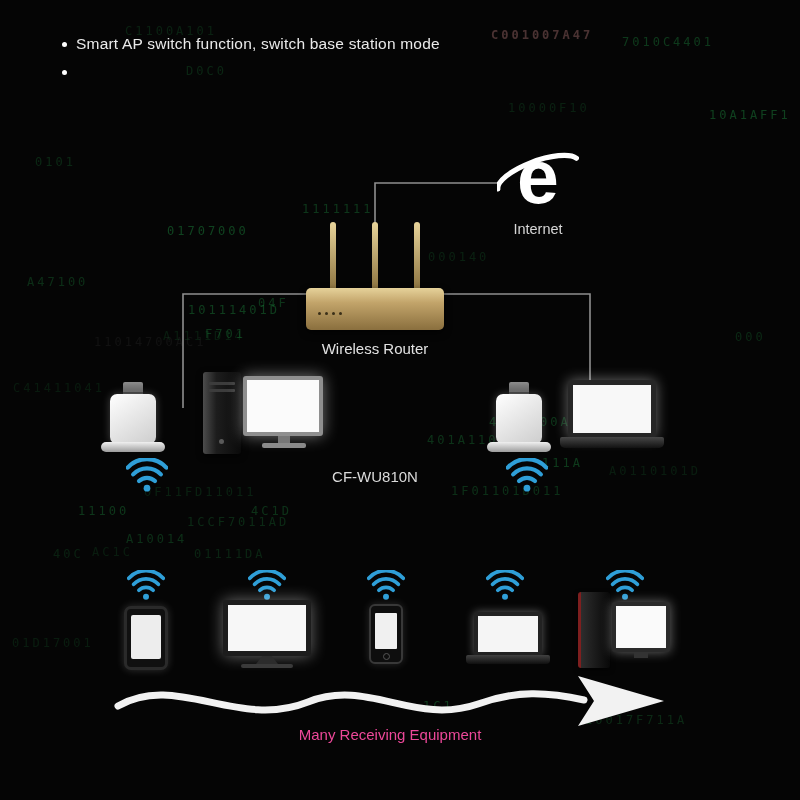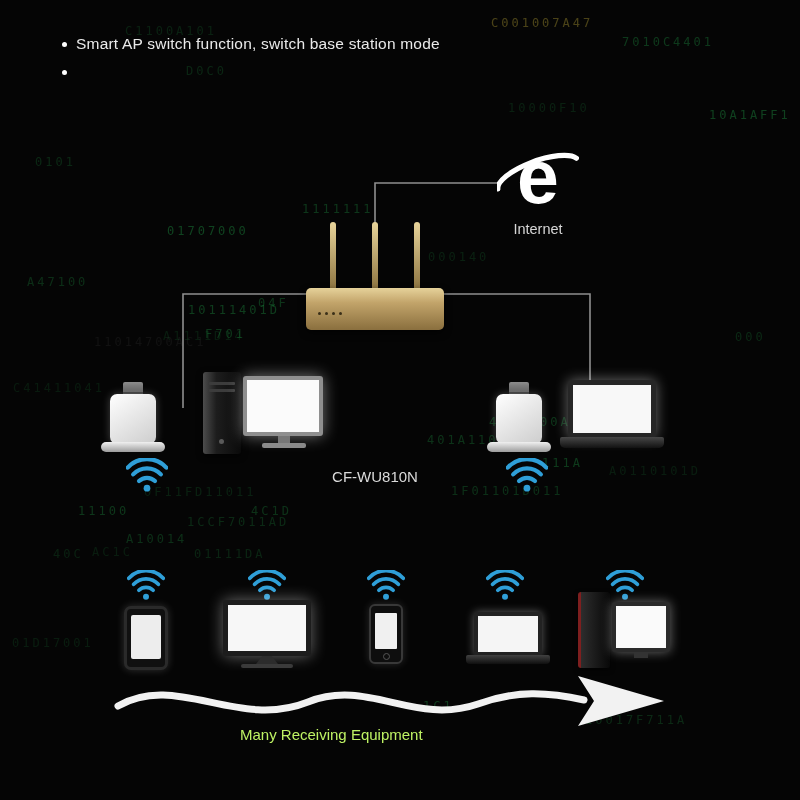--- a/index.html
+++ b/index.html
@@ -75,22 +75,22 @@
   .wifi.small { width:38px; height:30px; }
   .wifi-left { left:126px; top:458px; } .wifi-right { left:506px; top:458px; }
   .wifi-b1 { left:127px; top:570px; } .wifi-b2 { left:248px; top:570px; }
   .wifi-b3 { left:367px; top:570px; } .wifi-b4 { left:486px; top:570px; }
   .wifi-b5 { left:606px; top:570px; }
   
   .model-label { position:absolute; left:275px; top:468px; width:200px; text-align:center;
                  font-size:15px; color:#dadada; z-index:2; }
   .model-caption { position:absolute; left:225px; top:488px; width:300px; text-align:center;
                    font-size:14.5px; color:#cccccc; z-index:2; }
-  .receive-caption { position:absolute; left:240px; top:726px; width:300px; text-align:left;
-                     font-size:15px; color:#bef264; z-index:2; }
+  .receive-caption { position:absolute; left:240px; top:726px; width:300px; text-align:center;
+                     font-size:15px; color:#ec4899; z-index:2; }
   
   .tablet { position:absolute; left:124px; top:606px; width:44px; height:64px; border-radius:7px; z-index:2;
             background:#101010; border:3px solid #2a2a2a; box-shadow:0 0 9px rgba(255,255,255,.18); }
   .tscreen { position:absolute; left:4px; top:6px; right:4px; bottom:8px; background:#ededed; border-radius:2px; }
   .tv { position:absolute; left:223px; top:600px; width:88px; z-index:2; }
   .tvscreen { width:88px; height:56px; background:#f7f7f7; border:5px solid #1d1d1d; border-radius:3px;
               box-shadow:0 0 16px rgba(255,255,255,.4); }
   .tvneck { width:22px; height:8px; margin:0 auto; background:#2c2c2c;
             clip-path:polygon(28% 0,72% 0,100% 100%,0 100%); }
   .tvfoot { width:52px; height:4px; margin:0 auto; background:#3a3a3a; border-radius:2px; }
@@ -128,21 +128,21 @@
       <span style="left: 126px; top: 532px; opacity: 0.22; color: rgb(37, 194, 86);">A10014</span>
       <span style="left: 609px; top: 464px; opacity: 0.12; color: rgb(37, 194, 86);">A0110101D</span>
       <span style="left: 94px; top: 335px; opacity: 0.11; color: #737373;">11014700AC1</span>
       <span style="left: 451px; top: 484px; opacity: 0.22; color: rgb(37, 194, 86);">1F01101D011</span>
       <span style="left: 171px; top: 547px; opacity: 0.16; color: rgb(37, 194, 86); margin-left: 23px;">01111DA</span>
       <span style="left: 125px; top: 24px; opacity: 0.15; color: rgb(37, 194, 86);">C1100A101</span>
       <span style="left: 35px; top: 155px; opacity: 0.18; color: rgb(37, 194, 86);">0101</span>
       <span style="left: 53px; top: 547px; opacity: 0.14; color: rgb(37, 194, 86);">40C</span>
       <span style="left: 585px; top: 713px; opacity: 0.19; color: rgb(37, 194, 86);">10017F711A</span>
       <span style="left: 423px; top: 699px; opacity: 0.28; color: rgb(37, 194, 86);">1C1</span>
-      <span style="left: 491px; top: 16px; opacity: 0.28; color: #fde047;">C001007A47</span>
+      <span style="left: 491px; top: 28px; opacity: 0.28; color: #fca5a5; font-weight: bold;">C001007A47</span>
       <span style="left: 508px; top: 101px; opacity: 0.14; color: rgb(37, 194, 86);">10000F10</span>
       <span style="left: 258px; top: 296px; opacity: 0.25; color: rgb(37, 194, 86);">04F</span>
       <span style="left: 27px; top: 275px; opacity: 0.21; color: rgb(37, 194, 86);">A47100</span>
       <span style="left: 205px; top: 327px; opacity: 0.26; color: rgb(37, 194, 86);">F701</span>
       <span style="left: 92px; top: 545px; opacity: 0.12; color: rgb(37, 194, 86);">AC1C</span>
       <span style="left: 144px; top: 485px; opacity: 0.14; color: rgb(37, 194, 86);">0F11FD11011</span>
       <span style="left: 78px; top: 504px; opacity: 0.26; color: rgb(37, 194, 86);">11100</span>
       <span style="left: 187px; top: 515px; opacity: 0.19; color: rgb(37, 194, 86);">1CCF7011AD</span>
       <span style="left: 489px; top: 415px; opacity: 0.25; color: rgb(37, 194, 86);">4A1AD00A111</span>
       <span style="left: 709px; top: 108px; opacity: 0.31; color: rgb(37, 194, 86);">10A1AFF1</span>
@@ -182,20 +182,21 @@
     <div class="antenna a1"></div>
     <div class="antenna a2"></div>
     <div class="antenna a3"></div>
     <div class="rbody">
       <span class="led"></span>
       <span class="led"></span>
       <span class="led"></span>
       <span class="led"></span>
     </div>
   </div>
+  <div class="router-label">Wireless Router</div>
 
   <div class="adapter left-adapter">
     <div class="plug"></div>
     <div class="abody"></div>
     <div class="dock"></div>
   </div>
 
   <div class="tower">
     <div class="bay bay1"></div>
     <div class="bay bay2"></div>

